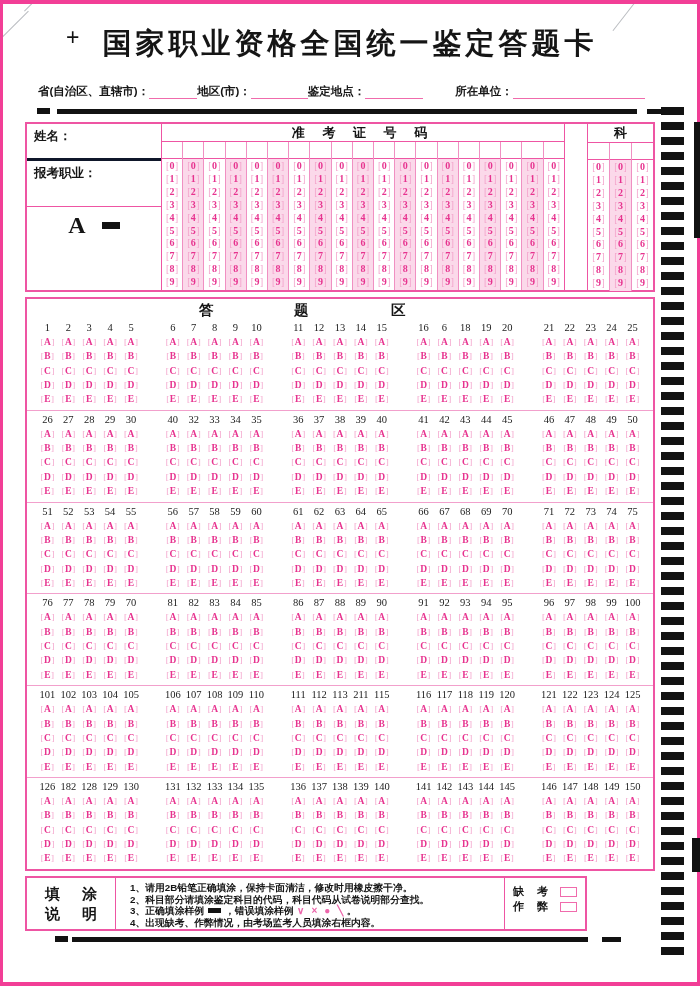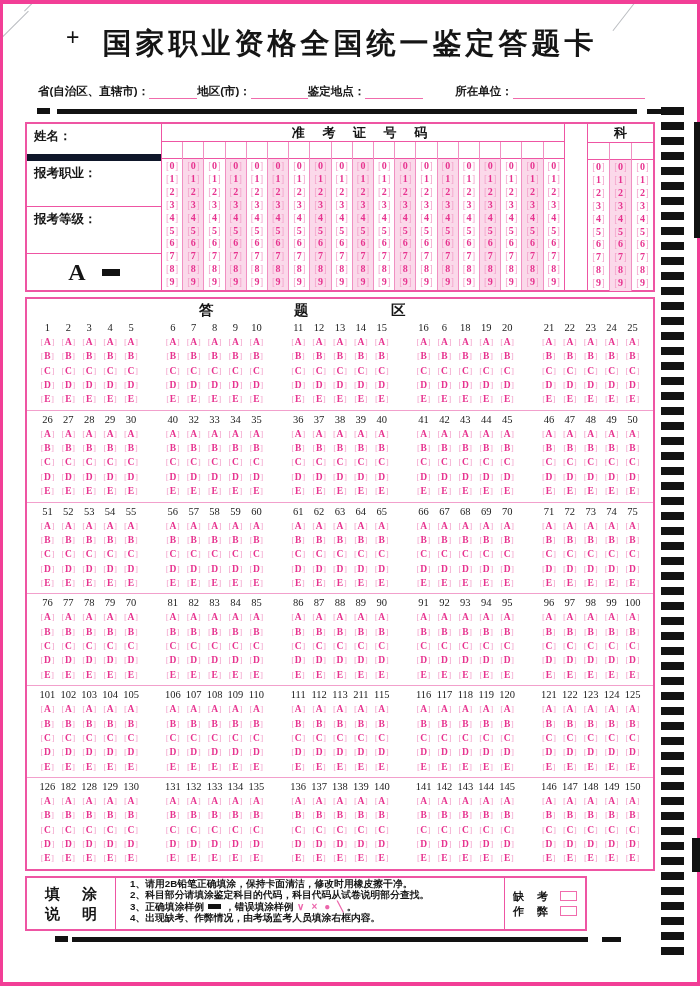--- a/index.html
+++ b/index.html
@@ -25,21 +25,21 @@
   .ru1{width:48px;} .ru2{width:57px;} .ru3{width:58px;} .ru4{width:132px;}
   .rf4{margin-left:32px;}
 
   .rule{position:absolute;background:#121212;}
 
   
   .upper-table{position:absolute;left:25px;top:122px;width:630px;height:170px;
                border:2px solid #ee55a3;box-sizing:border-box;display:flex;}
   .info-cell{width:135px;border-right:1.5px solid #ee55a3;display:flex;flex-direction:column;box-sizing:border-box;}
   .info-row{box-sizing:border-box;padding:4px 0 0 7px;font-size:12.5px;font-weight:700;}
-  .ir1{height:37px;border-bottom:7px solid #0f172a;}
+  .ir1{height:37px;border-bottom:3px solid #0f172a;}
   .ir2{height:46px;border-bottom:1px solid #ee55a3;}
   .ir3{height:47px;border-bottom:1px solid #ee55a3;}
   .ir4{height:36px;display:flex;align-items:center;justify-content:center;padding:0;}
   .type-letter{font-family:"Liberation Serif",serif;font-size:24px;font-weight:600;}
   .type-block{display:inline-block;width:18px;height:7px;background:#121212;margin-left:16px;}
 
   .ticket-cell{width:403px;border-right:1.5px solid #ee55a3;display:flex;flex-direction:column;box-sizing:border-box;}
   .gap-cell{width:23px;border-right:1.5px solid #ee55a3;box-sizing:border-box;}
   .subject-cell{flex:1;display:flex;flex-direction:column;box-sizing:border-box;}
   .code-header{height:18px;line-height:17px;text-align:center;font-size:13px;font-weight:700;
@@ -69,26 +69,26 @@
   .qcol{width:20.9px;text-align:center;}
   .qnum{font-family:"Liberation Serif",serif;font-size:10.5px;line-height:13px;color:#1c1c1c;margin-bottom:1px;}
   .obubble{font-size:9.5px;line-height:14.3px;}
 
   
   .instructions-box{position:absolute;left:25px;top:876px;width:562px;height:55px;
                     border:2px solid #ee55a3;box-sizing:border-box;display:flex;}
   .ins-title{width:88px;border-right:1.5px solid #ee55a3;display:flex;flex-direction:column;
              align-items:center;justify-content:center;font-size:15px;font-weight:700;
              letter-spacing:9px;line-height:20px;text-indent:9px;}
-  .ins-list{flex:1;display:flex;flex-direction:column;justify-content:center;
-            padding:2px 4px 8px 14px;font-size:9.8px;font-weight:600;line-height:11.5px;white-space:nowrap;}
+  .ins-list{flex:1;display:flex;flex-direction:column;justify-content:flex-end;
+            padding:2px 4px 1px 14px;font-size:9.8px;font-weight:600;line-height:11.5px;white-space:nowrap;}
   .correct-block{display:inline-block;width:13px;height:5px;background:#121212;margin:0 4px;vertical-align:1px;}
   .wrong-mark{color:#ec66ab;font-weight:700;margin:0 3.5px;font-size:10px;}
   .proctor-cell{width:81px;border-left:1.5px solid #ee55a3;display:flex;flex-direction:column;
-                justify-content:center;padding:22px 8px;box-sizing:border-box;}
+                justify-content:flex-start;padding:6px 8px;box-sizing:border-box;}
   .proctor-row{display:flex;align-items:center;justify-content:space-between;
                font-size:11px;font-weight:600;letter-spacing:5px;}
   .proctor-bubble{width:15px;height:8px;border:1.2px solid #f06bac;background:#fff;cursor:pointer;}
 
   .footer-line{position:absolute;left:0;top:947px;width:660px;text-align:center;
                font-size:14.5px;font-weight:700;letter-spacing:1px;}
 
   .timing-col{position:absolute;left:661px;top:107px;width:23px;z-index:50;}
   .timing-mark{width:23px;height:8px;background:#121212;margin-bottom:7px;}
 </style>
@@ -116,21 +116,20 @@
   </div>
 
   <div class="rule" style="left:37px;top:108px;width:13px;height:6px;"></div>
   <div class="rule" style="left:57px;top:109px;width:580px;height:4.5px;"></div>
   <div class="rule" style="left:647px;top:109px;width:14px;height:4.5px;"></div>
 
   <div class="upper-table">
     <div class="info-cell">
       <div class="info-row ir1">姓名：</div>
       <div class="info-row ir2">报考职业：</div>
-      <div class="info-row ir3">报考等级：</div>
       <div class="info-row ir4">
         <span class="type-letter">A</span>
         <span class="type-block"></span>
       </div>
     </div>
     <div class="ticket-cell">
       <div class="code-header">准 考 证 号 码</div>
       <div class="cols-row" id="ticket-grid">
           <div class="dcol">
             <div class="writein"></div>

